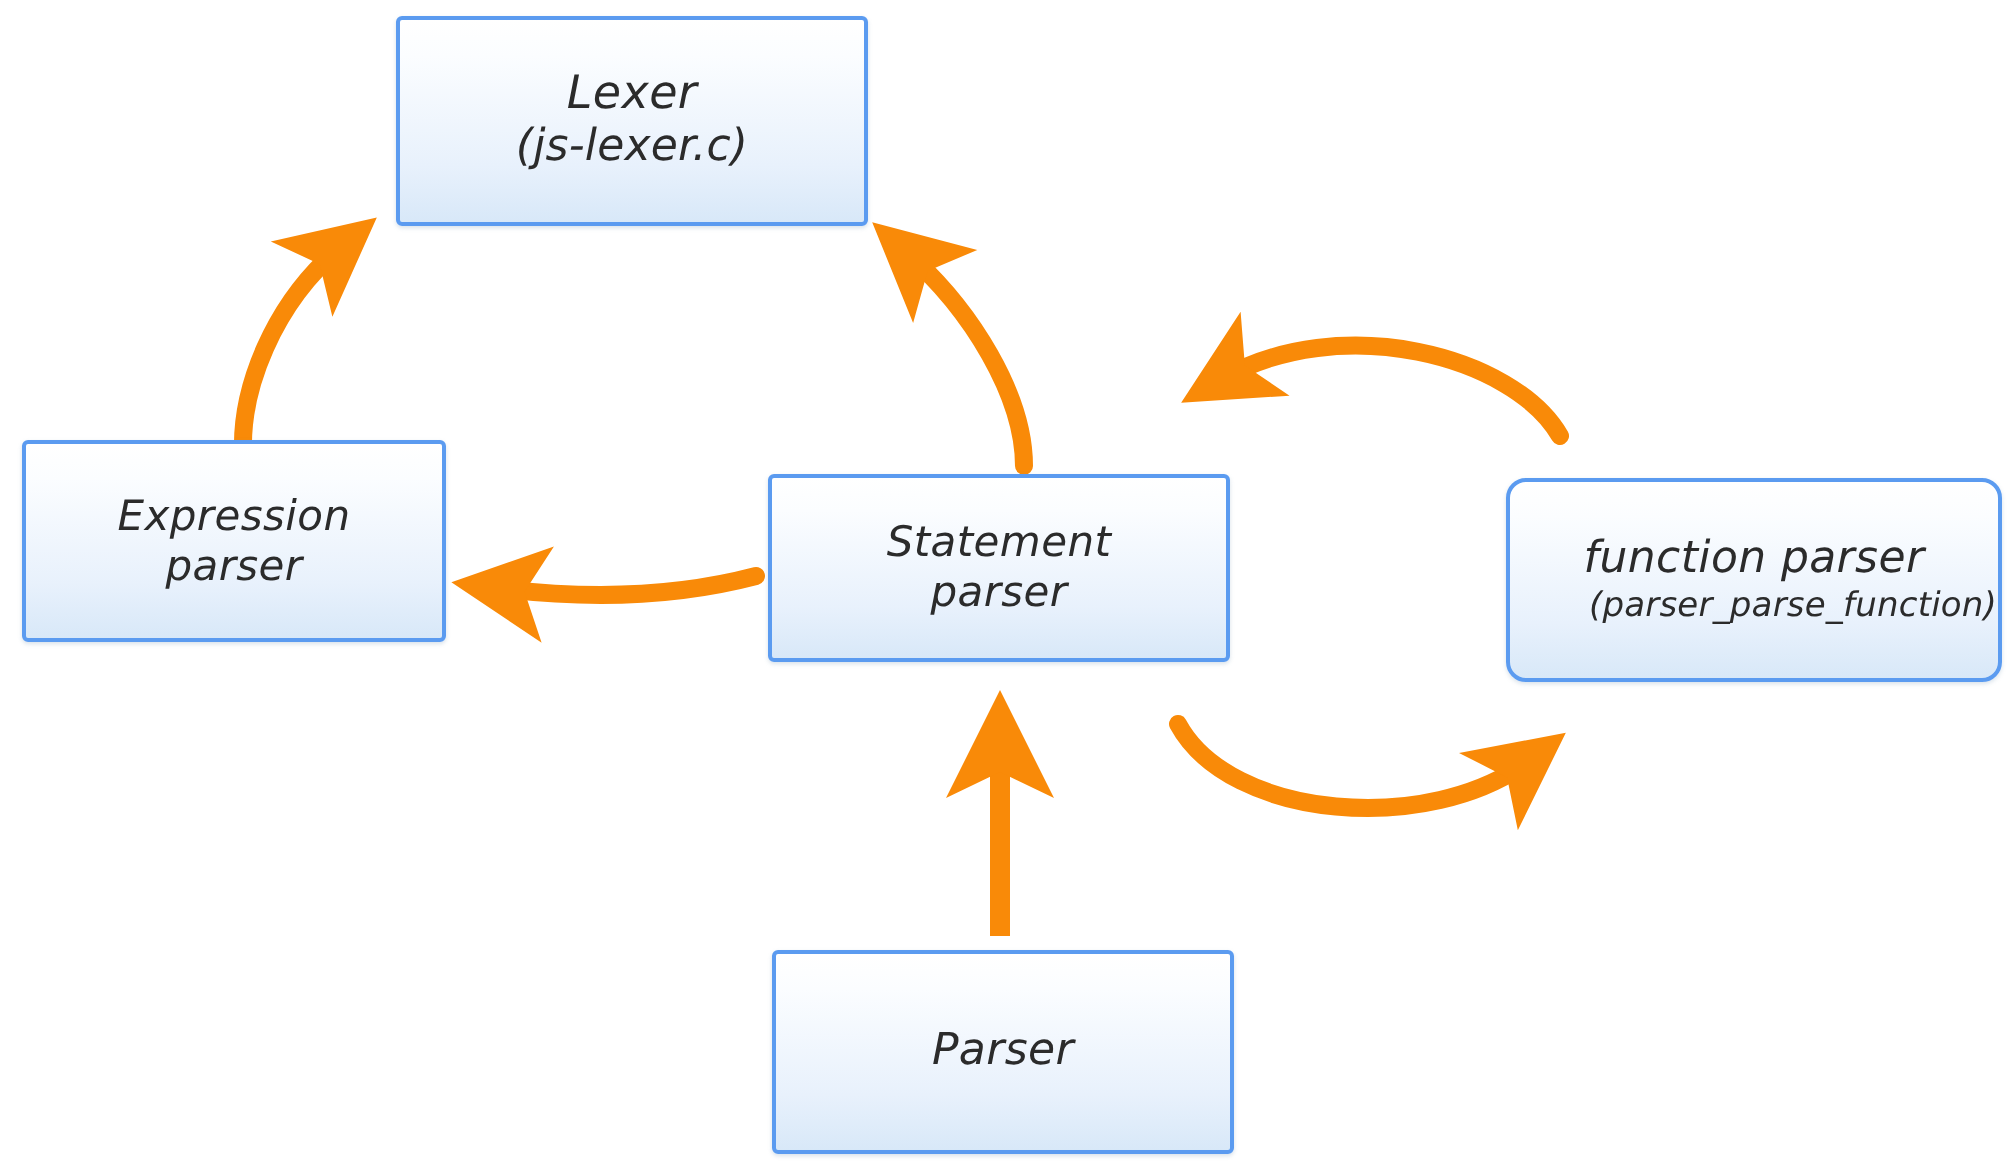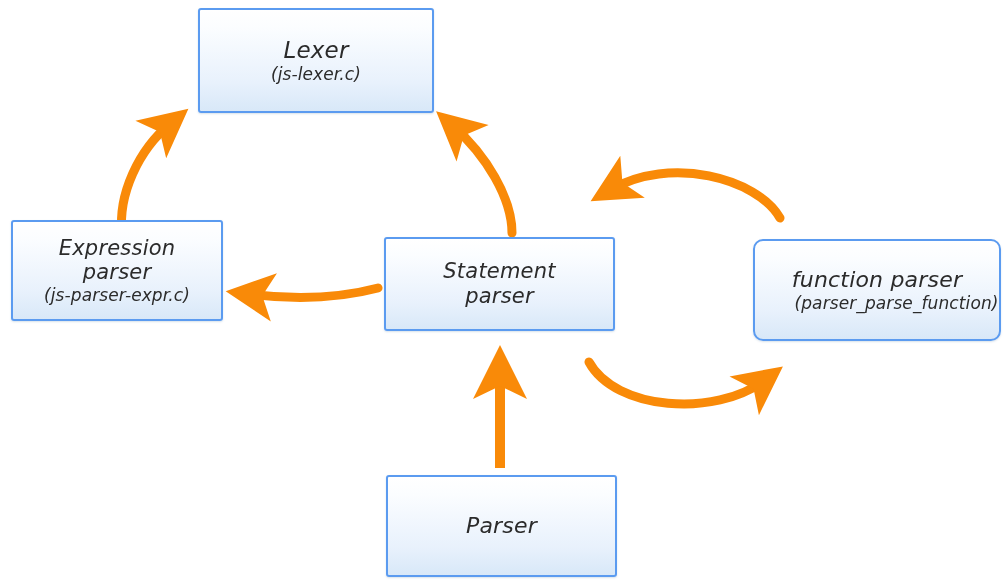--- a/index.html
+++ b/index.html
@@ -48,21 +48,21 @@
     line-height: 1.18;
     font-style: italic;
   }
 
   .node .title {
     font-size: 21px;
     letter-spacing: 0.2px;
     white-space: nowrap;
   }
   .node .subtitle {
-    font-size: 17px;
+    font-size: 22px;
     letter-spacing: 0.1px;
     white-space: nowrap;
   }
 
   
   #node-lexer      { left: 198px; top: 8px;   width: 236px; height: 105px; }
   #node-expression { left: 11px;  top: 220px; width: 212px; height: 101px; }
   #node-statement  { left: 384px; top: 237px; width: 231px; height: 94px; }
   #node-function   { left: 753px; top: 239px; width: 248px; height: 102px; border-radius: 10px; }
   #node-parser     { left: 386px; top: 475px; width: 231px; height: 102px; }
@@ -110,21 +110,20 @@
   </svg>
 
   <div class="node" id="node-lexer">
     <div class="title">Lexer</div>
     <div class="subtitle">(js-lexer.c)</div>
   </div>
 
   <div class="node" id="node-expression">
     <div class="title">Expression</div>
     <div class="title">parser</div>
-    <div class="subtitle">(js-parser-expr.c)</div>
   </div>
 
   <div class="node" id="node-statement">
     <div class="title">Statement</div>
     <div class="title">parser</div>
   </div>
 
   <div class="node" id="node-function">
     <div class="title">function parser</div>
     <div class="subtitle">(parser_parse_function)</div>

